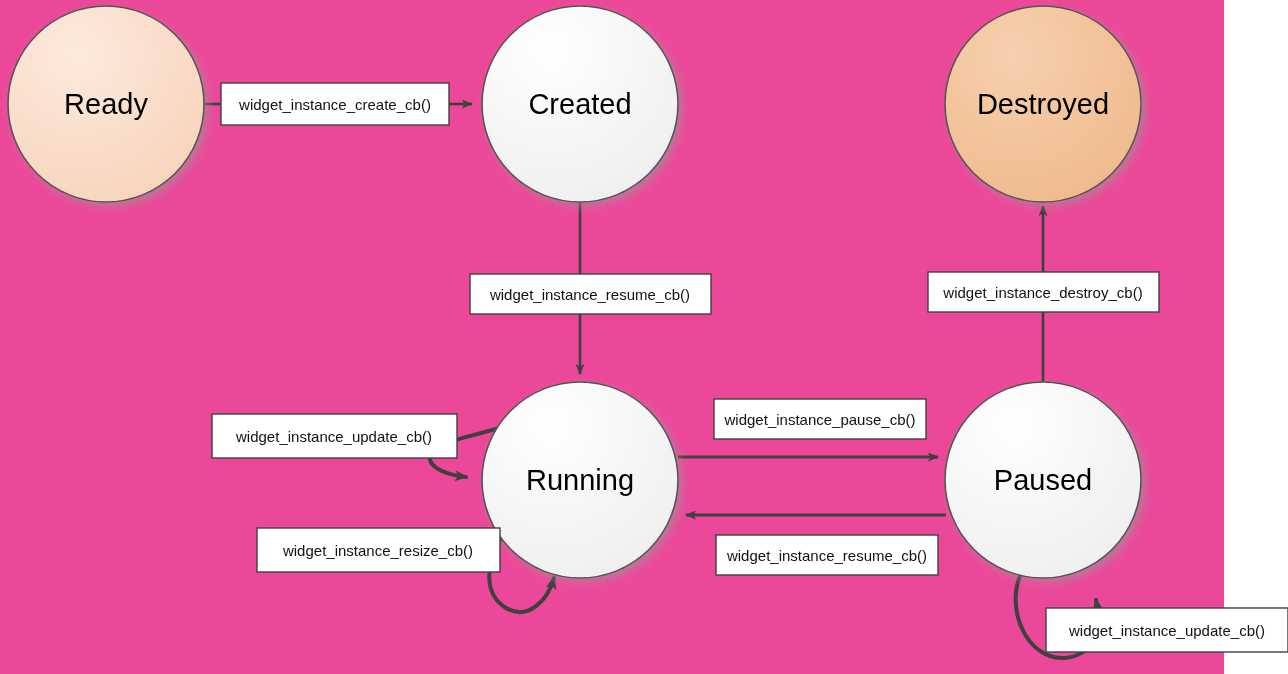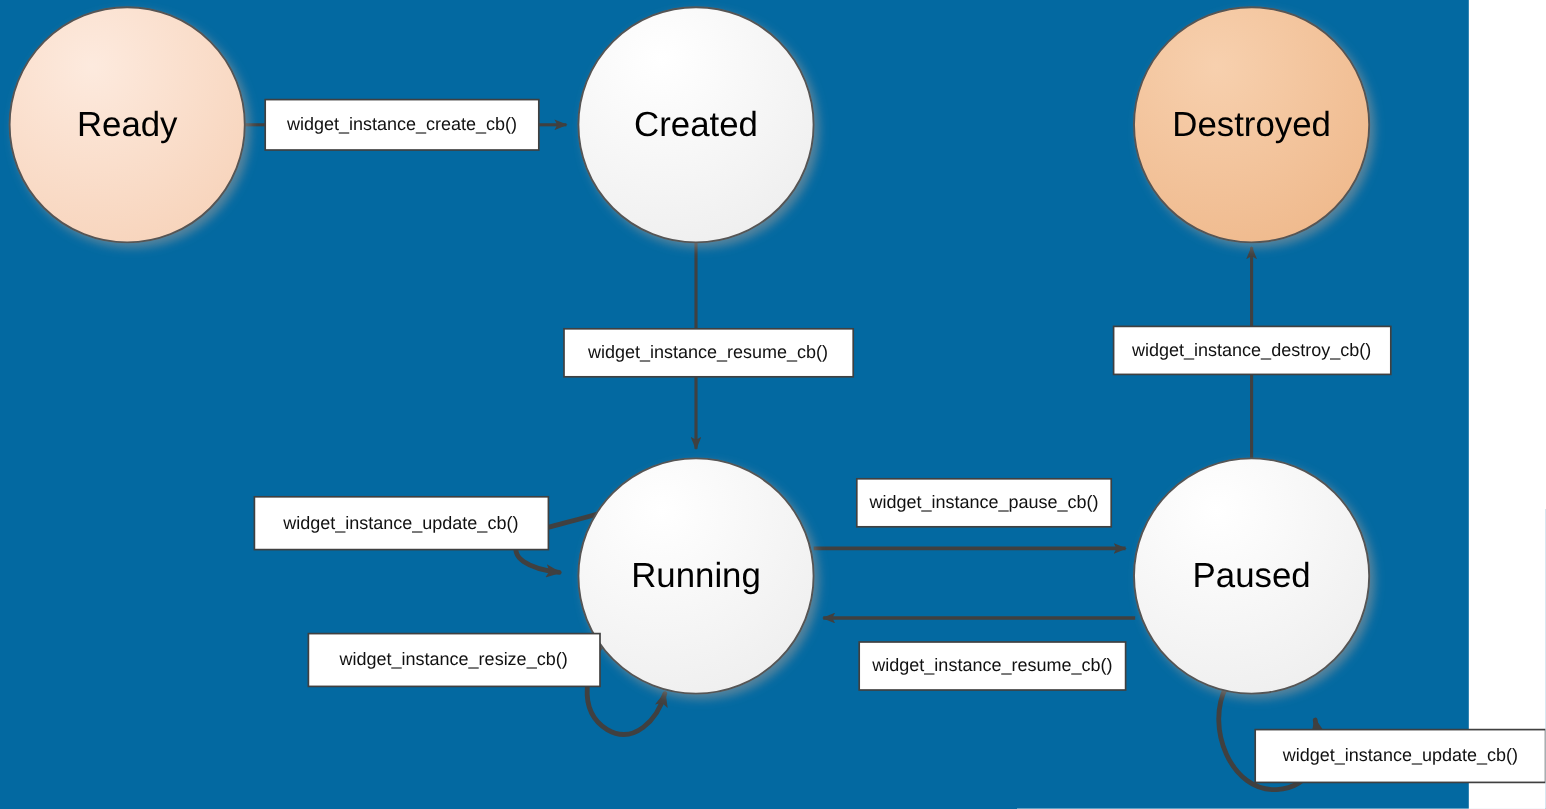--- a/index.html
+++ b/index.html
@@ -10,21 +10,21 @@
   body {
     width: 1288px;
     height: 674px;
     font-family: "Liberation Sans", sans-serif;
     overflow: hidden;
   }
   #diagram-root {
     position: relative;
     width: 1224px;
     height: 674px;
-    background: #0369a1;
+    background: #ec4899;
   }
   svg#state-diagram {
     display: block;
     width: 1288px;
     height: 674px;
   }
   .state-label {
     font-family: "Liberation Sans", sans-serif;
     font-size: 29px;
     fill: #000000;

